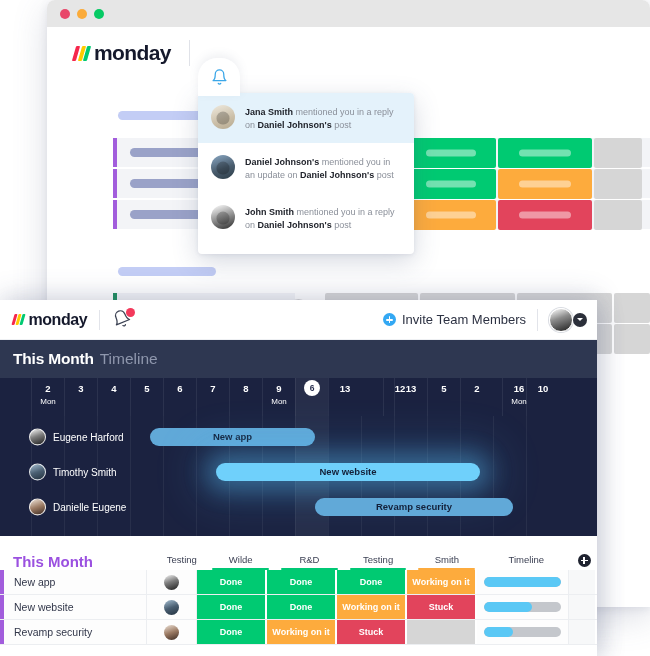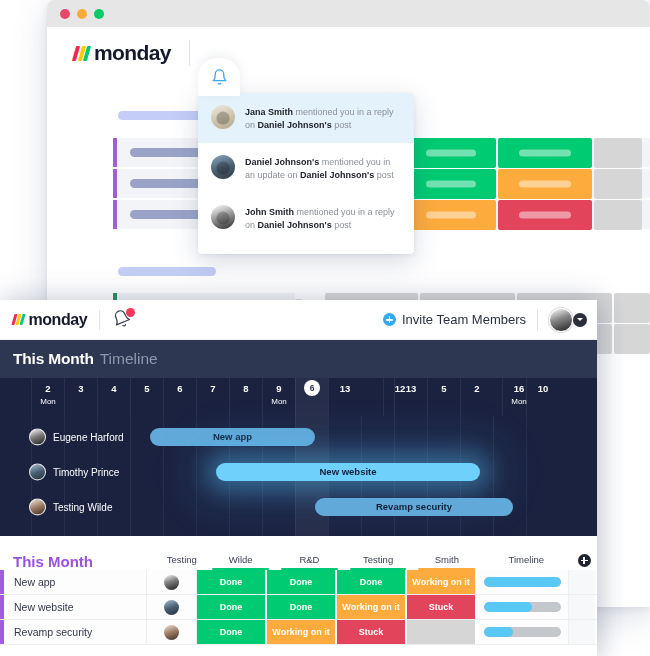--- a/index.html
+++ b/index.html
@@ -481,28 +481,28 @@
           <div class="tl-row" style="top: 3px;">
             <div class="tl-person">
               <div class="tl-pav pav1"></div>
               <div class="tl-pname">Eugene Harford</div>
             </div>
             <div class="tl-bar normal" style="left: 130px; width: 165px;">New app</div>
           </div>
           <div class="tl-row" style="top: 38px;">
             <div class="tl-person">
               <div class="tl-pav pav2"></div>
-              <div class="tl-pname">Timothy Prince</div>
+              <div class="tl-pname">Timothy Smith</div>
             </div>
             <div class="tl-bar active" style="left: 196px; width: 264px;">New website</div>
           </div>
           <div class="tl-row" style="top: 73px;">
             <div class="tl-person">
               <div class="tl-pav pav3"></div>
-              <div class="tl-pname">Testing Wilde</div>
+              <div class="tl-pname">Danielle Eugene</div>
             </div>
             <div class="tl-bar normal" style="left: 295px; width: 198px;">Revamp security</div>
           </div>
         </div>
     </div>
 
     <div class="board">
       <div class="board-head">
         <div class="board-title">This Month</div>
         <div class="bh-cell" style="width:50px">

